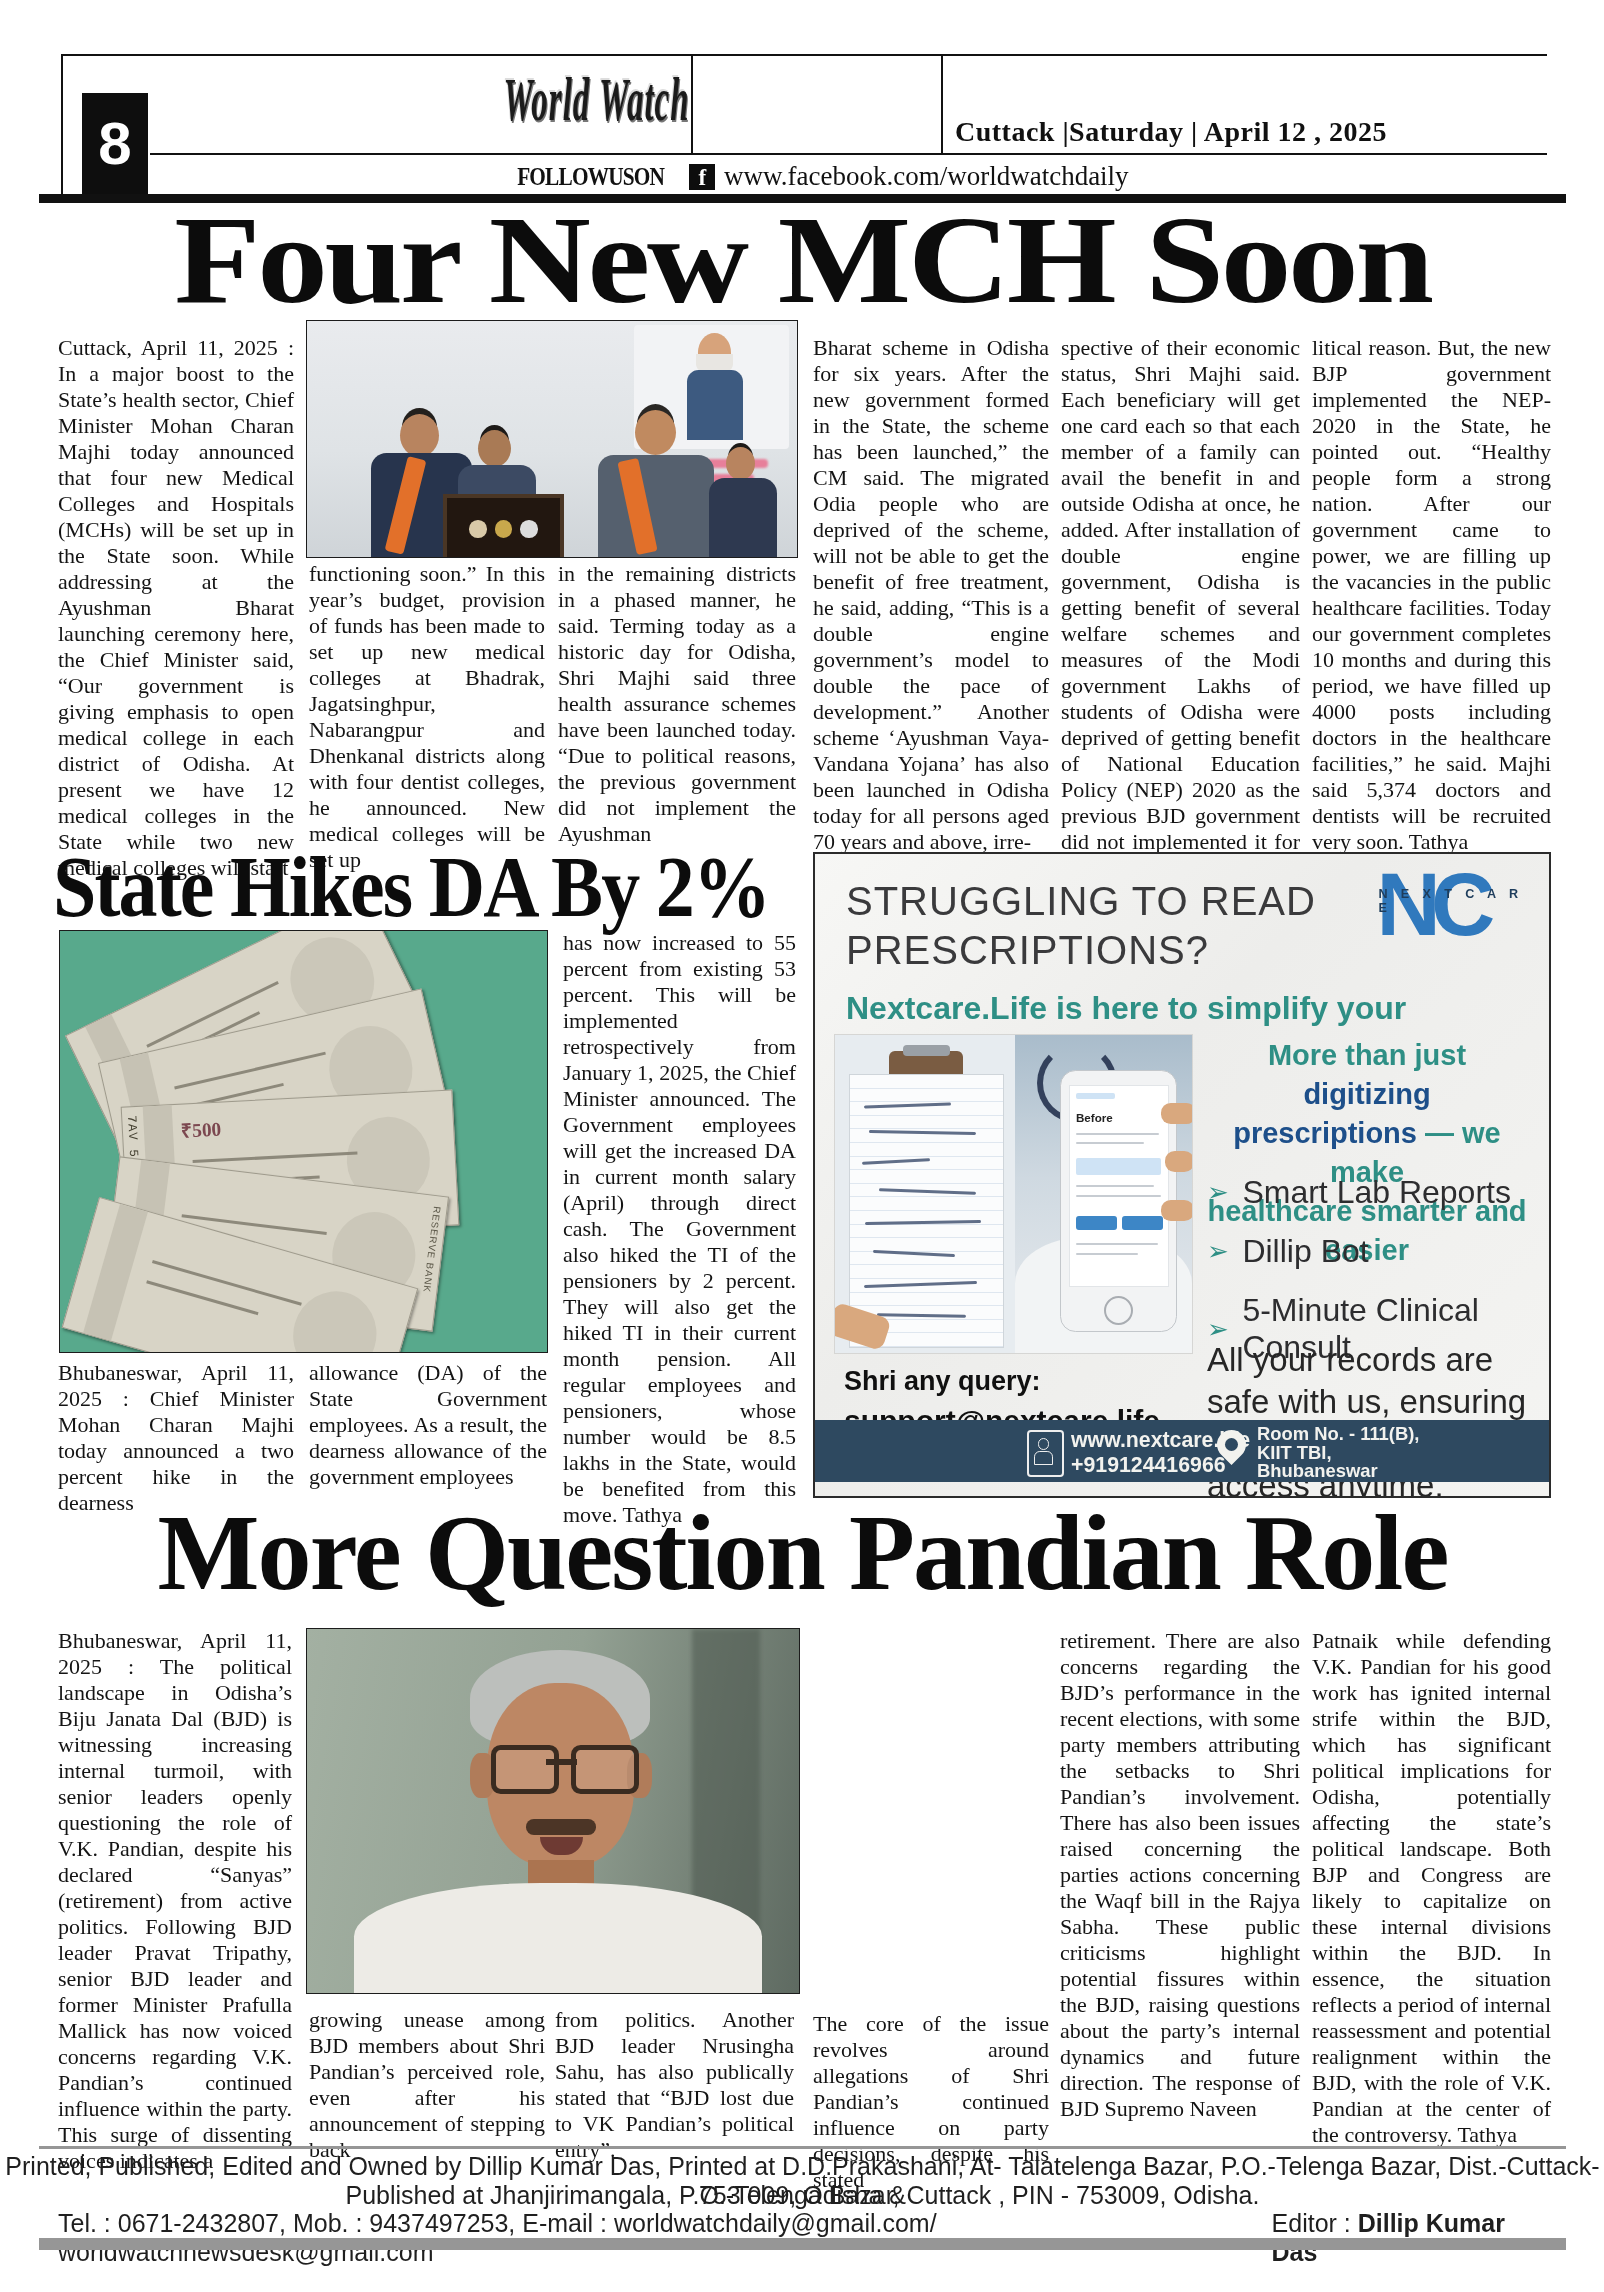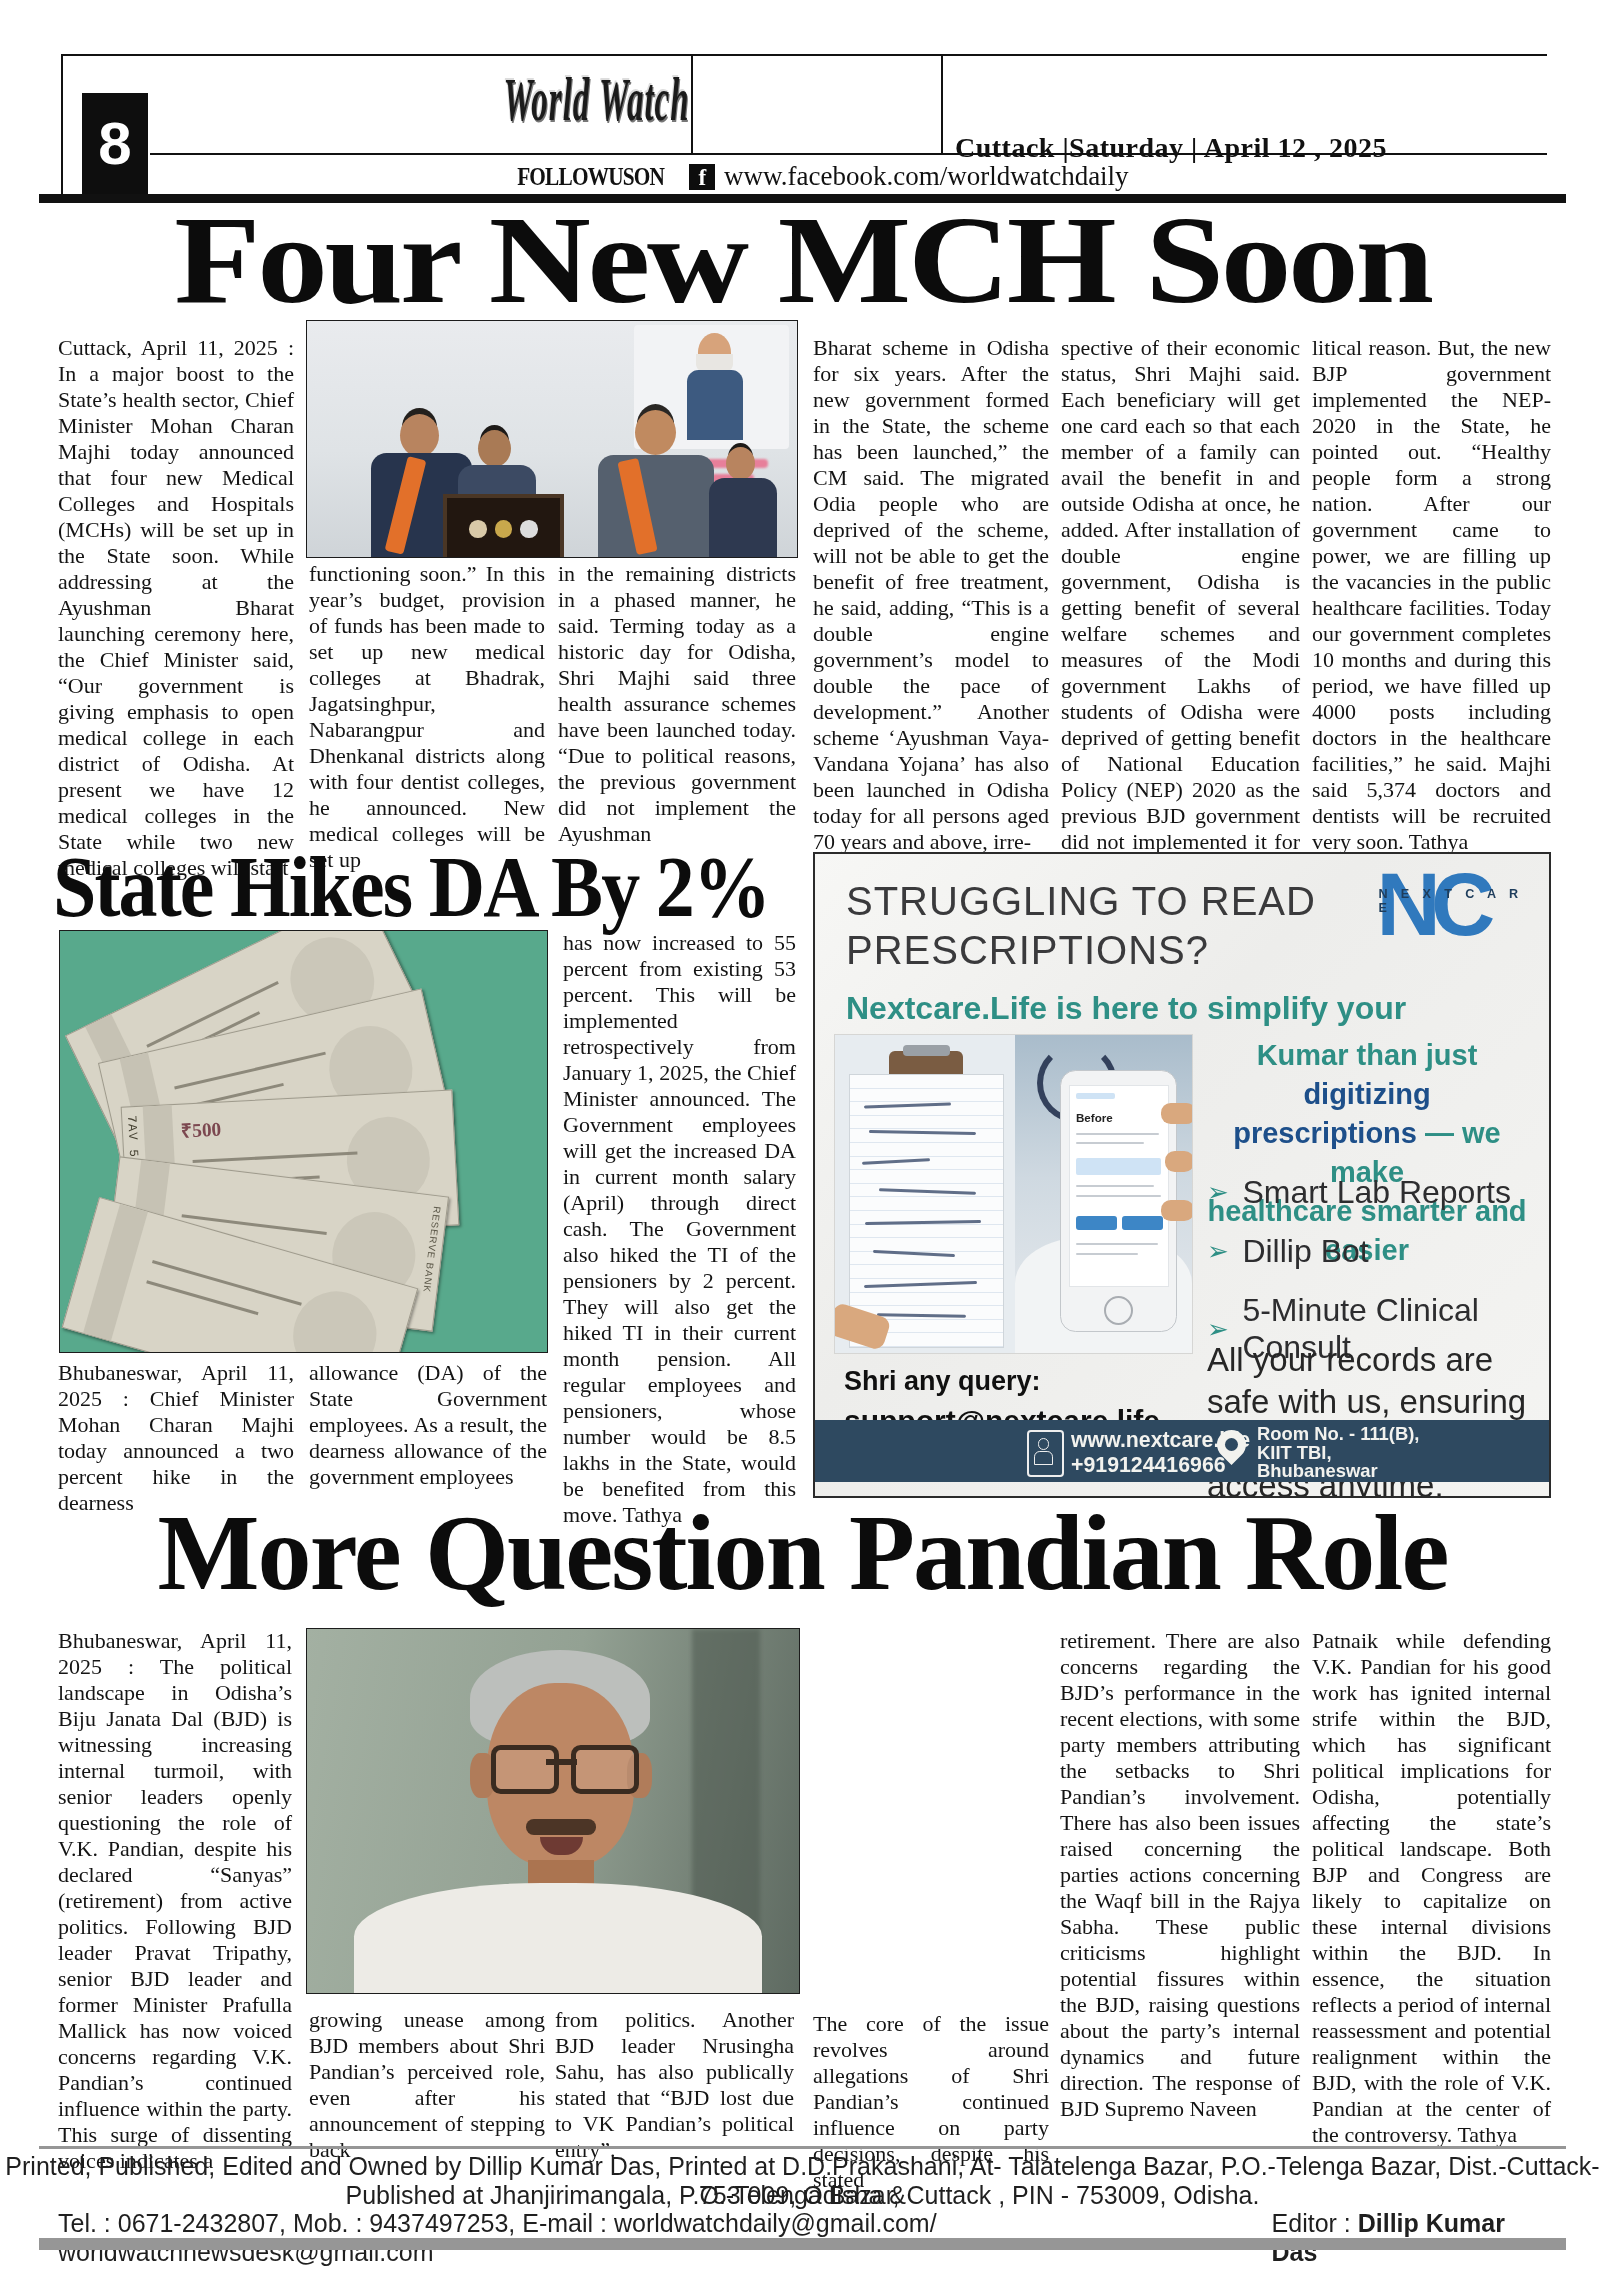--- a/index.html
+++ b/index.html
@@ -8,21 +8,21 @@
   
   .rule{position:absolute;background:#111;}
   .pagenum-box{position:absolute;left:82px;top:93px;width:66px;height:101px;background:#0e0e0e;
                display:flex;align-items:center;justify-content:center;}
   .pagenum-box span{color:#fff;font-size:60px;font-weight:bold;font-family:"Liberation Sans",sans-serif;}
   .masthead{position:absolute;left:490px;top:82px;width:213px;height:74px;
             display:flex;align-items:flex-start;justify-content:center;}
   .masthead span{font-size:33px;font-weight:bold;font-style:italic;letter-spacing:1px;
                  transform:scaleY(1.85);display:inline-block;color:#1b1b1b;
                  text-shadow:1px 1px 0 #777, -1px -1px 0 #ddd;}
-  .dateline{position:absolute;left:955px;top:132px;font-size:28px;font-weight:bold;letter-spacing:0.5px;}
+  .dateline{position:absolute;left:955px;top:116px;font-size:28px;font-weight:bold;letter-spacing:0.5px;}
   .followrow{position:absolute;left:485px;top:161px;width:660px;display:flex;align-items:center;
              justify-content:center;gap:8.7px;}
   .followrow .fol{font-size:26px;font-weight:bold;transform:scaleX(.82);letter-spacing:-1px;}
   .fb{width:26px;height:26px;background:#0d0d0d;display:flex;align-items:flex-end;justify-content:center;}
   .fb span{color:#fff;font-size:23px;font-weight:bold;font-family:"Liberation Serif",serif;line-height:25px;}
   .followrow .url{font-size:27px;}
   
   .headline{position:absolute;left:0;right:0;text-align:center;font-weight:bold;color:#0c0c0c;
             font-family:"Liberation Serif",serif;white-space:nowrap;}
   #h-mch{top:190px;font-size:124px;transform:scaleX(1.14);letter-spacing:-2.9px;}
@@ -277,21 +277,21 @@
           <div class="ap-line" style="left:5.8px;top:167px;width:62px;"></div>
         </div>
         <div class="ap-home"></div>
       </div>
       <div class="finger" style="left:326px;top:68px;width:35px;height:21.3px;"></div>
       <div class="finger" style="left:330px;top:116px;width:29px;height:21.3px;"></div>
       <div class="finger" style="left:326px;top:165px;width:33px;height:21.3px;"></div>
     </div>
 
     <div class="ad-pitch">
-      <span class="teal">Kumar than just </span><span class="navy">digitizing</span><br>
+      <span class="teal">More than just </span><span class="navy">digitizing</span><br>
       <span class="navy">prescriptions</span><span class="teal"> — we make</span><br>
       <span class="teal">healthcare smarter and easier</span>
     </div>
 
     <div class="ad-bullets">
       <div class="ad-bullet">
         <span class="arr">➢</span>
         <span class="txt">Smart Lab Reports</span>
       </div>
       <div class="ad-bullet">

